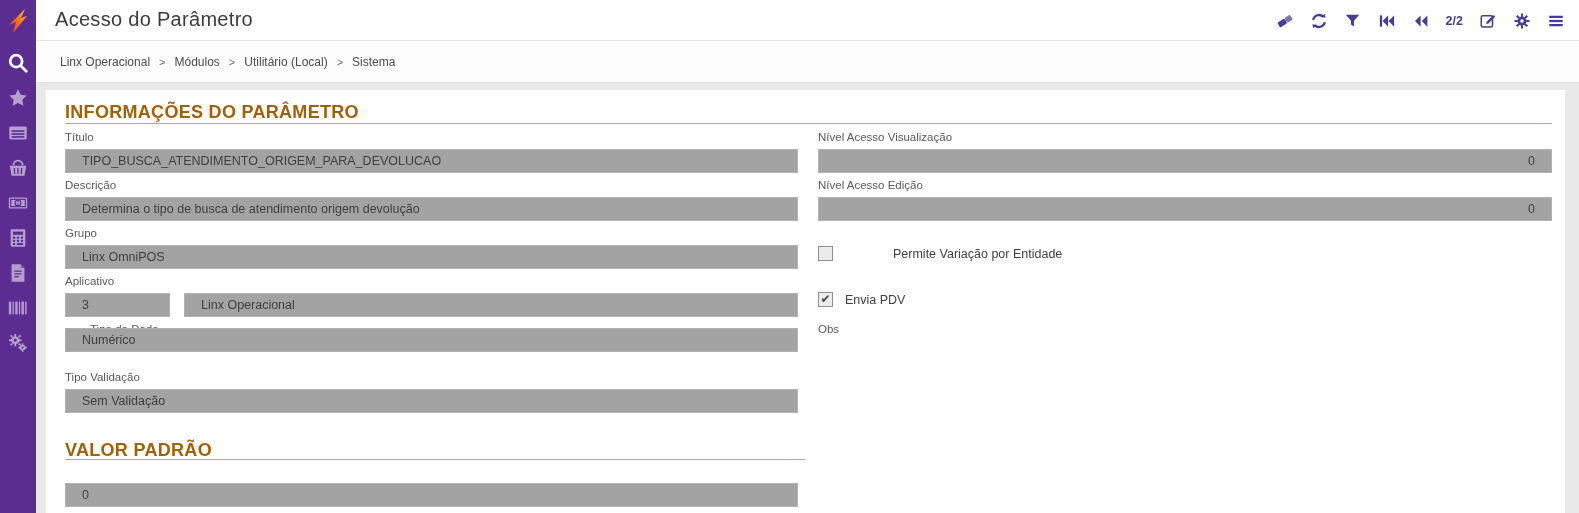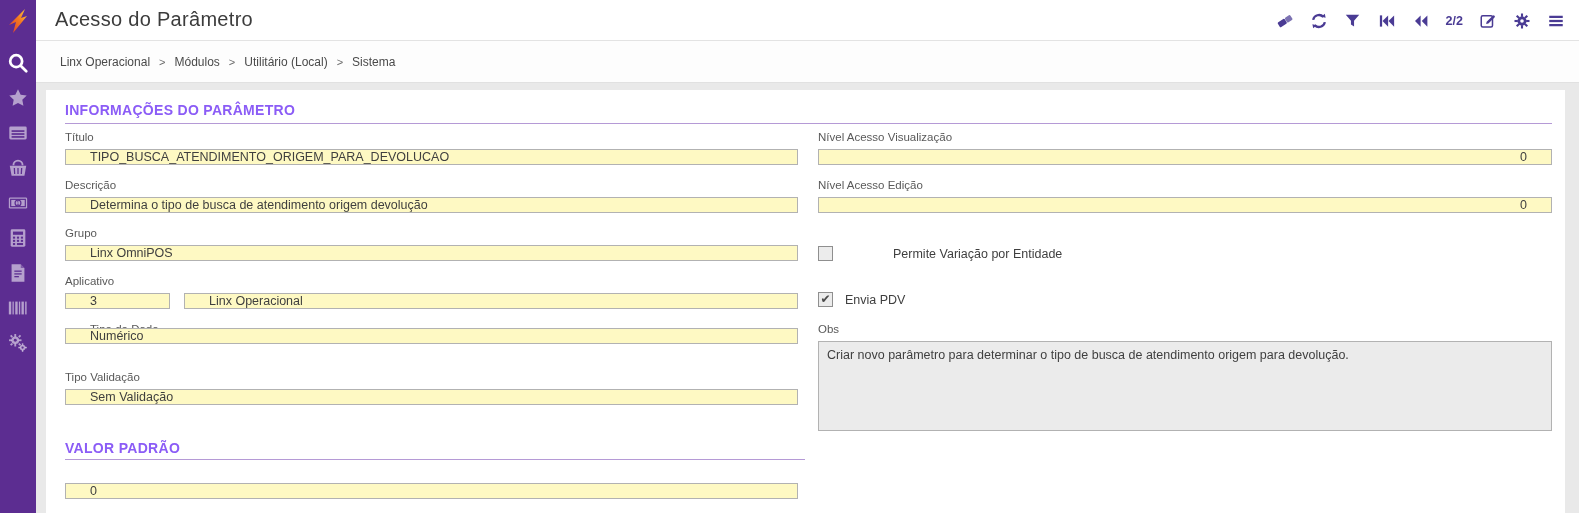--- a/index.html
+++ b/index.html
@@ -55,31 +55,31 @@
   .crumb-sep { margin:0 9px; color:#6a6a6a; font-size:11px; }
 
   
   .main { position:absolute; left:36px; top:83px; right:0; bottom:0; background:#e9e9e9; }
   .card {
     position:absolute; left:10px; top:7px; width:1519px; height:600px;
     background:#ffffff;
   }
 
   .section-heading {
-    position:absolute; font-size:14px; font-weight:bold;
-    color:#8b5cf6; letter-spacing:.3px;
+    position:absolute; font-size:18px; font-weight:bold;
+    color:#a16207; letter-spacing:.3px;
   }
   .section-rule { position:absolute; height:1px; background:#b59ad6; }
 
   .field-label { position:absolute; font-size:11.5px; color:#595959; }
   .tb {
-    position:absolute; height:16px;
-    background:#fef9c3; border:1px solid #b2b2b2;
+    position:absolute; height:24px;
+    background:#a3a3a3; border:1px solid #b2b2b2;
     font-family:"Liberation Sans", sans-serif;
-    font-size:12.5px; color:#3f3f3f; padding:0 24px;
+    font-size:12.5px; color:#3f3f3f; padding:0 16px;
     outline:none;
   }
   .tb.num { text-align:right; }
   .textarea {
     position:absolute; background:#ebebeb; border:1px solid #b2b2b2;
     font-size:12.5px; color:#3f3f3f; padding:5px 8px; line-height:1.35;
     overflow:hidden;
   }
 
   .check-row { position:absolute; display:flex; align-items:center; cursor:pointer; }
@@ -320,20 +320,19 @@
       <span class="checkbox" data-checked="false"></span>
       <span class="check-label">Permite Variação por Entidade</span>
     </div>
 
     <div class="check-row" style="left:772px; top:202px;text-align:center;">
       <span class="checkbox" data-checked="true"></span>
       <span class="check-label">Envia PDV</span>
     </div>
 
     <div class="field-label" style="left:772px; top:233px;">Obs</div>
-    <div class="textarea" style="left:772px; top:251px; width:734px; height:90px;">Criar novo parâmetro para determinar o tipo de busca de atendimento origem para devolução.</div>
 
     <div class="section-heading" style="left:19px; top:350px;">VALOR PADRÃO</div>
     <div class="section-rule" style="left:19px; top:369px; width:740px;"></div>
 
     <input class="tb" style="left: 19px; top: 393px; width: 733px;" readonly="" value="0">
   </div>
 </div>
 
 </body></html>

